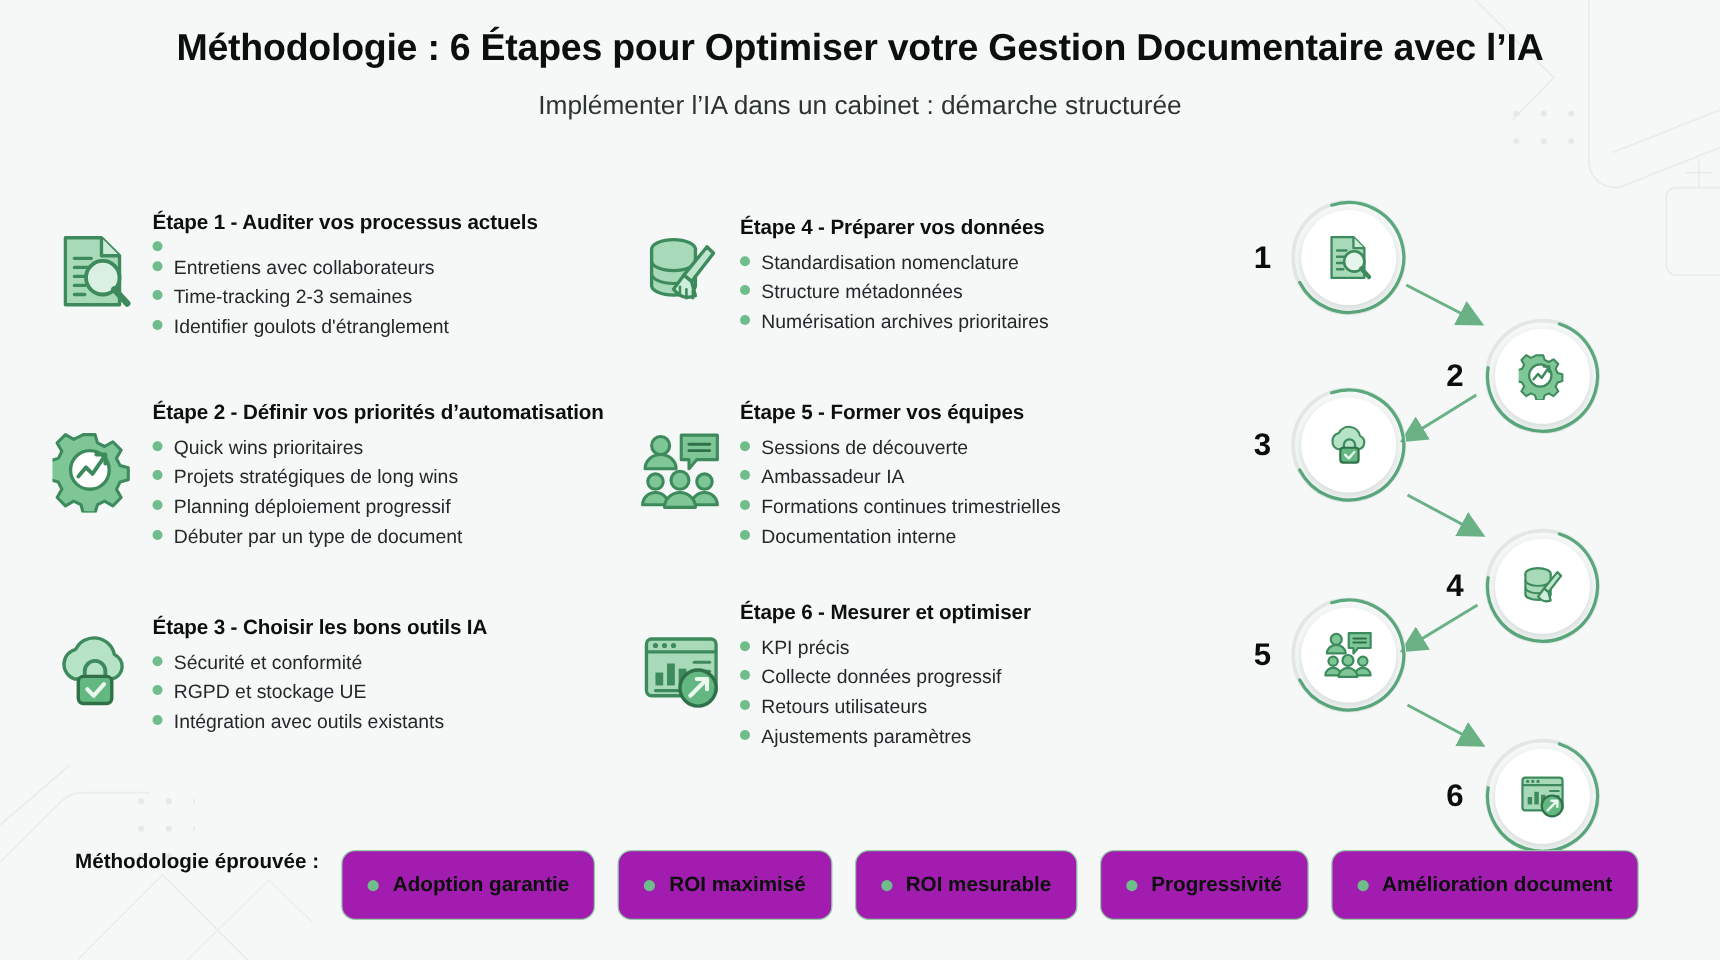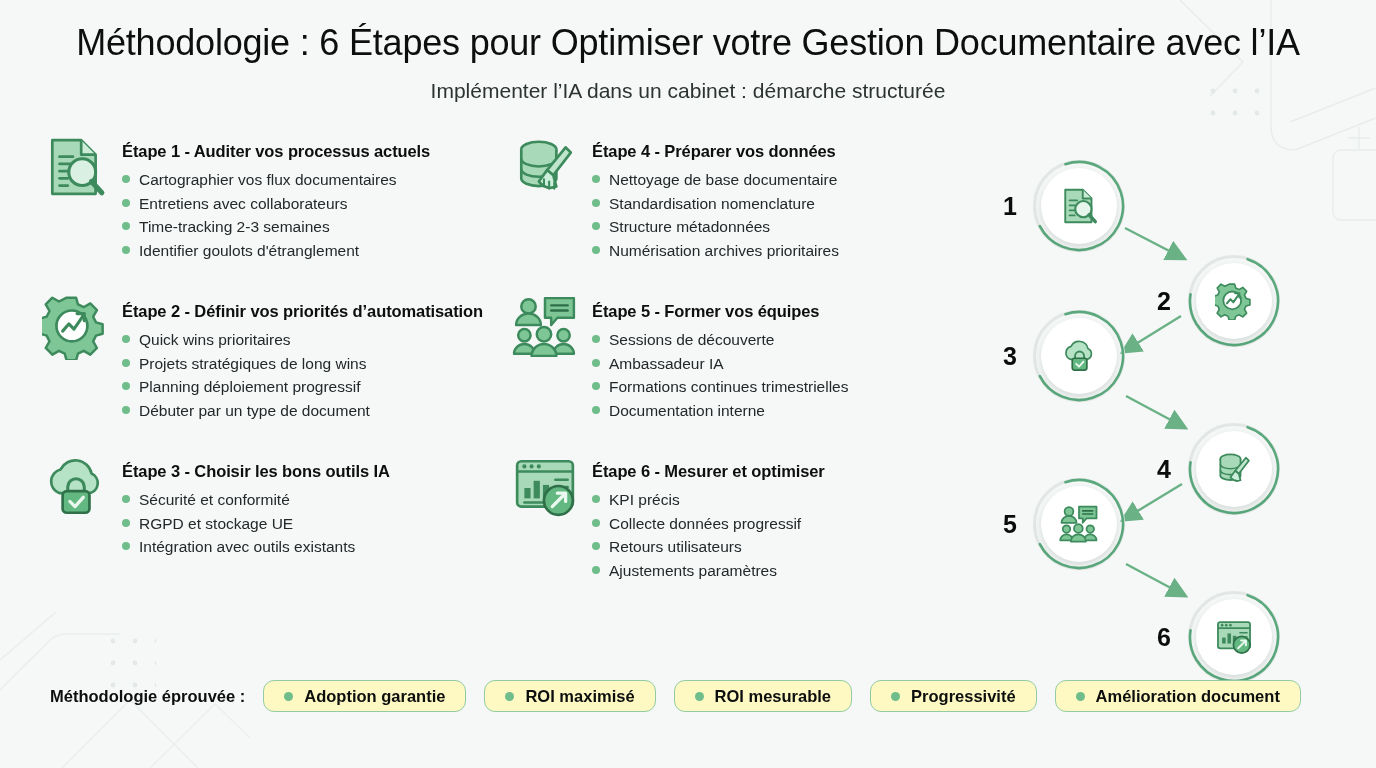--- a/index.html
+++ b/index.html
@@ -10,36 +10,36 @@
     position:relative;
     overflow:hidden;
     color:#111;
   }
   #bg-deco { position:absolute; inset:0; width:1376px; height:768px; z-index:0; }
   .layer { position:relative; z-index:2; }
 
   
   .header { text-align:center; padding-top:22px; }
   .title {
-    font-size:36px; font-weight:normal; color:#0c0f0d;
+    font-size:30px; font-weight:bold; color:#0c0f0d;
     letter-spacing:-.2px; line-height:1.15;
   }
   .subtitle {
     font-size:21px; color:#2c3431; margin-top:16px; font-weight:normal;
   }
 
   
   .steps {
     position:absolute; left:42px; top:140px;
     width:900px;
     display:grid;
     grid-template-columns:470px 430px;
     grid-template-rows:160px 160px 160px;
   }
-  .step { display:flex; gap:14px; align-items:flex-start; }
+  .step { display:flex; gap:14px; align-items:center; }
   .step-icon { width:66px; height:66px; flex:none; margin-top:-6px; }
   .step-body { padding-top:2px; }
   .step-title {
     font-size:16.5px; font-weight:bold; color:#0c0f0d;
     margin-bottom:7px; white-space:nowrap; letter-spacing:-.1px;
   }
   .bullets { list-style:none; }
   .bullets li {
     font-size:15.5px; color:#23282a; line-height:1.52;
     display:flex; align-items:baseline; gap:9px; white-space:nowrap;
@@ -64,31 +64,31 @@
     position:absolute; inset:0; border-radius:50%;
     border:3px solid #e2e7e5;
   }
   .node .ring-arc { position:absolute; inset:0; }
   .num {
     position:absolute; font-size:25px; font-weight:bold; color:#0b0d0c;
   }
 
   
   .footer {
-    position:absolute; left:50px; top:680px;
-    display:flex; align-items:center; gap:18px;
+    position:absolute; left:60px; top:680px;
+    display:flex; align-items:flex-start; gap:18px;
   }
   .footer-label {
     font-size:16.5px; font-weight:bold; color:#0c0f0d; white-space:nowrap;
   }
   .badges { display:flex; gap:18px; }
   .badge {
     border:1.6px solid #93cca4; border-radius:11px;
-    background:#fef9c3;
-    height:32px; padding:12px 20px;
+    background:#a21caf;
+    height:56px; padding:12px 20px;
     display:flex; align-items:center; gap:11px;
     white-space:nowrap;
   }
   .badge .bdot { width:9px; height:9px; border-radius:50%; background:#6ebd8a; flex:none; }
   .badge span.txt { font-size:16.5px; font-weight:bold; color:#0c0f0d; }
 </style>
 </head>
 <body>
 
 <svg id="bg-deco" viewBox="0 0 1376 768" aria-hidden="true">
@@ -136,21 +136,20 @@
         </g>
         <circle cx="39" cy="37" r="13" fill="#d9f0e2" stroke="#3d8a5c" stroke-width="3"></circle>
         <path d="M48 46 L58 57" stroke="#3d8a5c" stroke-width="5" stroke-linecap="round"></path>
       </svg>
     </div>
     <div class="step-body">
       <div class="step-title">Étape 1 - Auditer vos processus actuels</div>
       <ul class="bullets">
         <li>
             <span class="dot"></span>
-            <span>Cartographier vos flux documentaires</span>
           </li>
         <li>
             <span class="dot"></span>
             <span>Entretiens avec collaborateurs</span>
           </li>
         <li>
             <span class="dot"></span>
             <span>Time-tracking 2-3 semaines</span>
           </li>
         <li>
@@ -173,24 +172,20 @@
         <g stroke="#3d8a5c" stroke-width="2" stroke-linecap="round">
           <path d="M31 44 v7"></path>
             <path d="M36 46 v7"></path>
             <path d="M41 47 v6"></path>
         </g>
       </svg>
     </div>
     <div class="step-body">
       <div class="step-title">Étape 4 - Préparer vos données</div>
       <ul class="bullets">
-        <li>
-            <span class="dot"></span>
-            <span>Nettoyage de base documentaire</span>
-          </li>
         <li>
             <span class="dot"></span>
             <span>Standardisation nomenclature</span>
           </li>
         <li>
             <span class="dot"></span>
             <span>Structure métadonnées</span>
           </li>
         <li>
             <span class="dot"></span>

